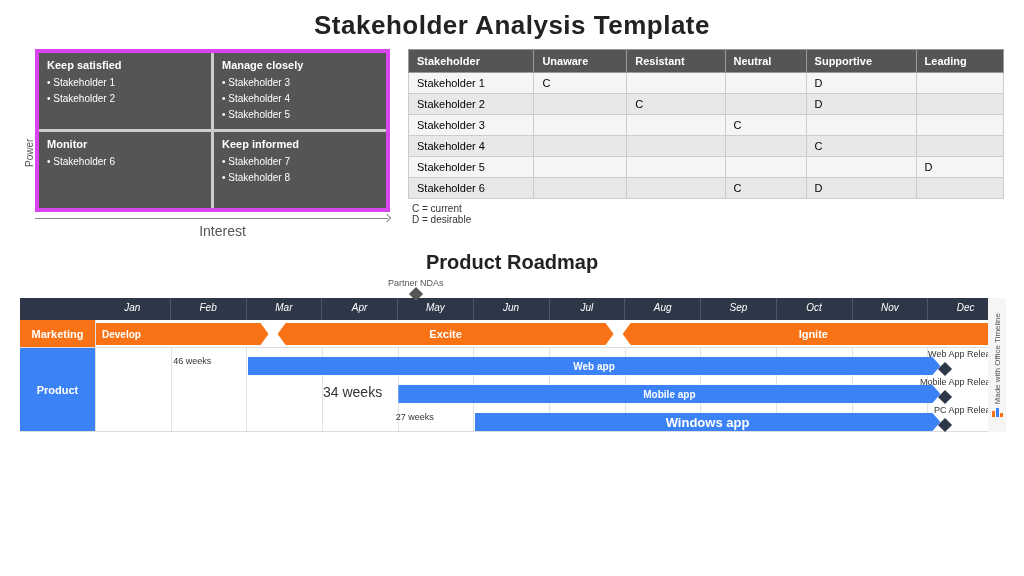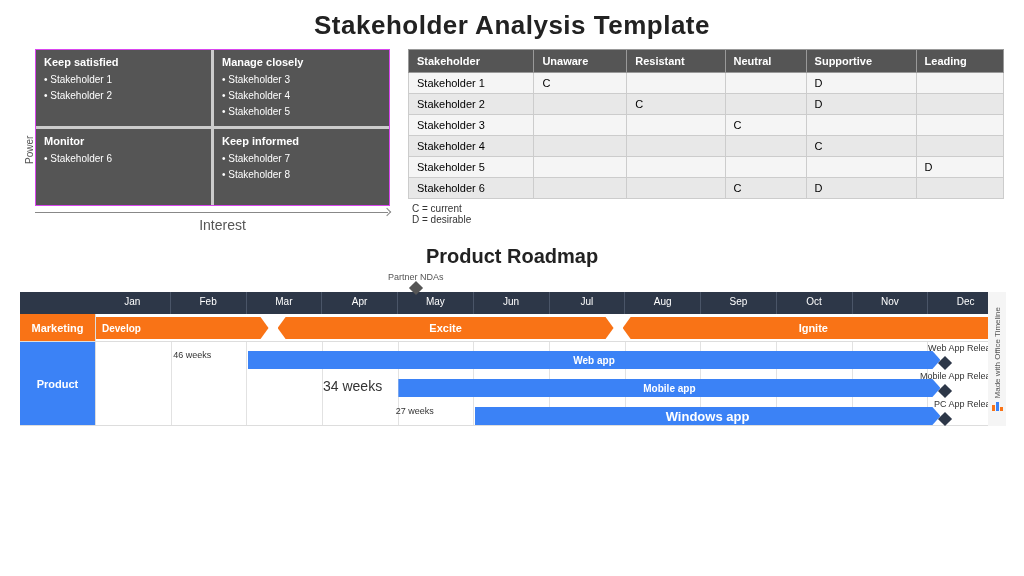--- a/index.html
+++ b/index.html
@@ -66,21 +66,21 @@
       flex: 1;
     }
 
     .quadrant-grid {
       display: grid;
       grid-template-columns: 1fr 1fr;
       grid-template-rows: 1fr 1fr;
       gap: 3px;
       flex: 1;
       background: #ccc;
-      border: 1px solid #d946ef;
+      border: 4px solid #d946ef;
     }
 
     .quad-cell {
       background: #555;
       color: #fff;
       padding: 6px 8px;
       font-size: 10.5px;
     }
 
     .quad-cell .quad-title {
@@ -167,20 +167,21 @@
 
     .roadmap-outer {
       position: relative;
     }
 
     .month-header-row {
       display: flex;
       background: #2d3748;
       color: #fff;
       height: 22px;
+      font-style: italic;
     }
 
     .month-col {
       flex: 1;
       text-align: center;
       font-size: 10px;
       padding: 4px 0;
       border-right: 1px solid #4a5568;
     }
 

